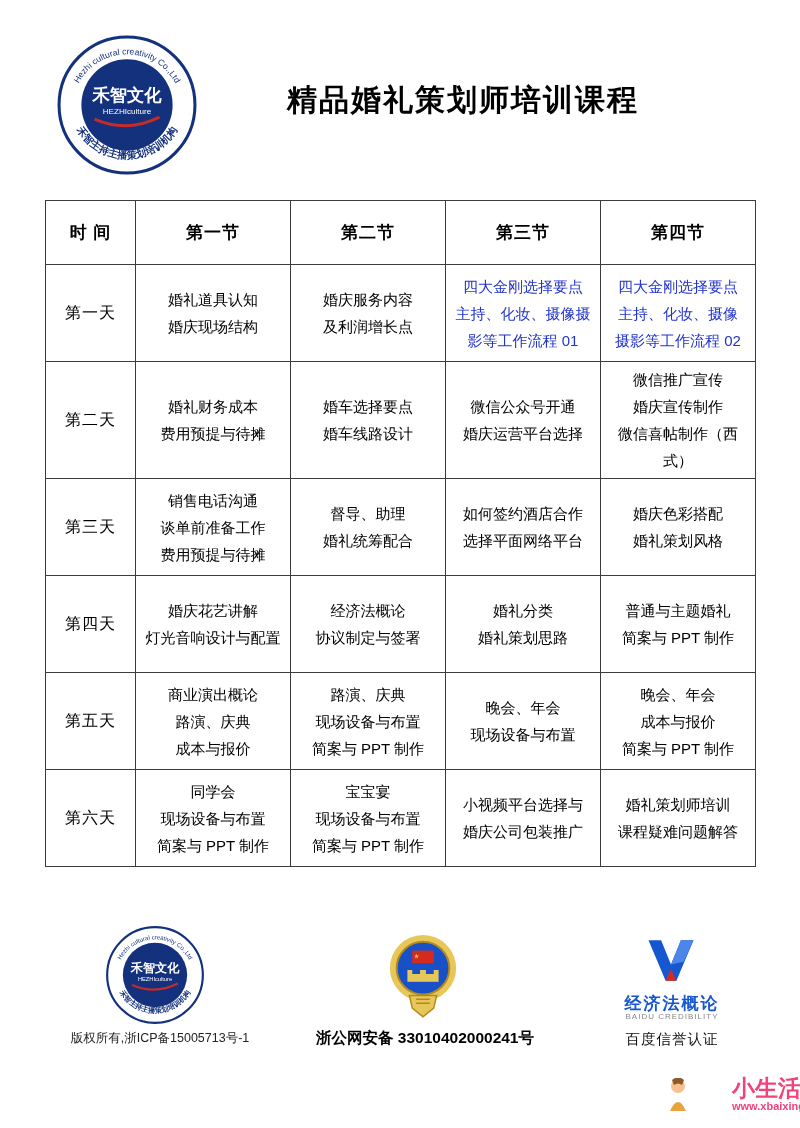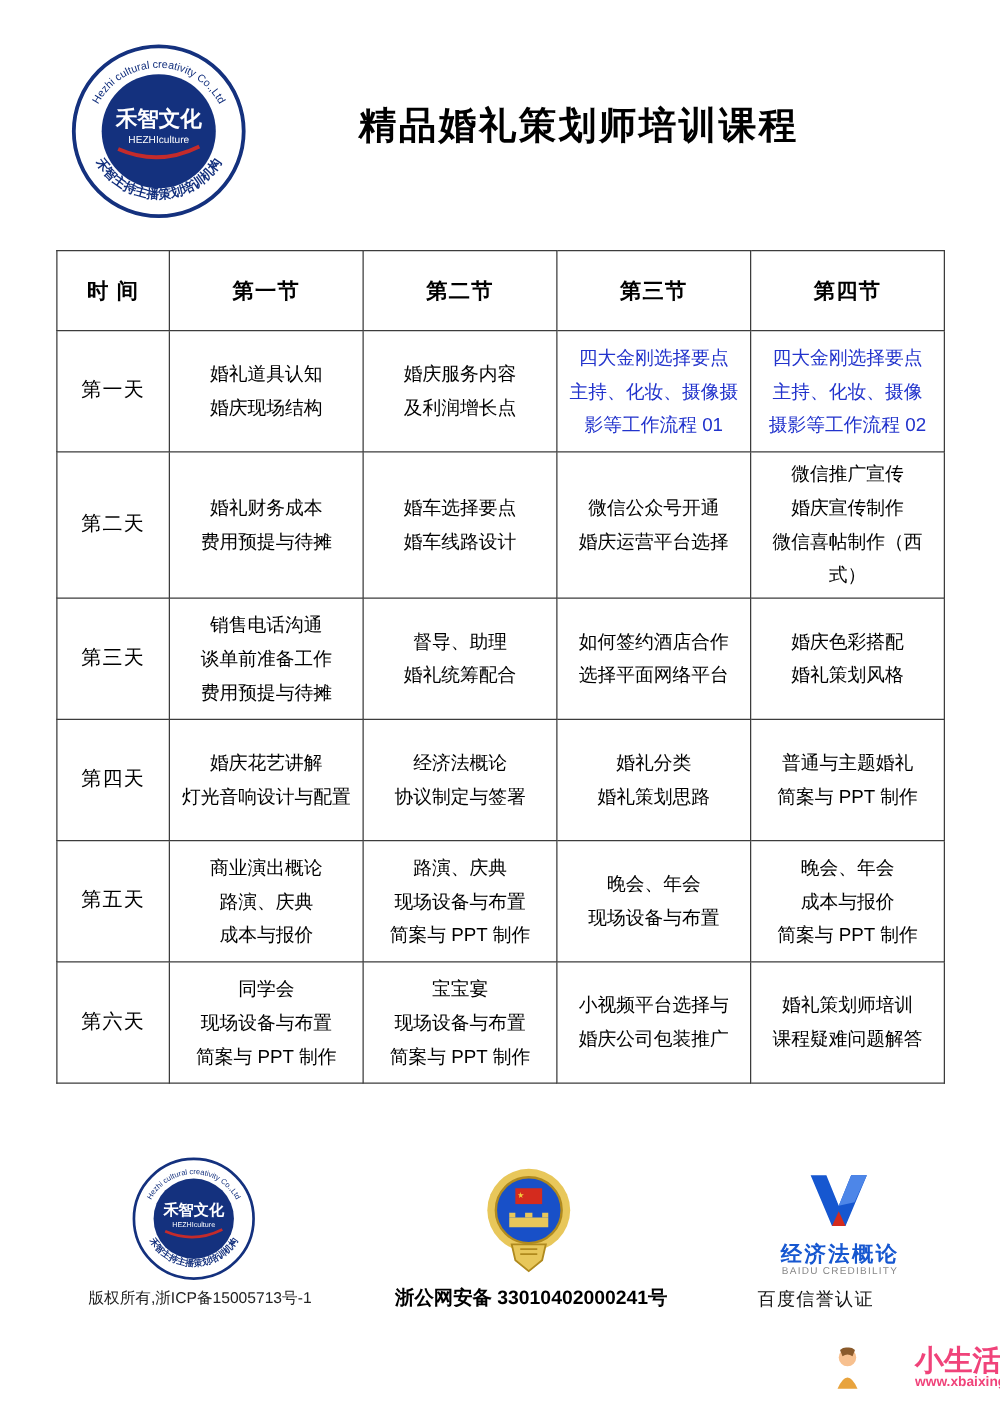--- a/index.html
+++ b/index.html
@@ -46,21 +46,21 @@
   .baidu-title {
     position:absolute; top:992px; left:610px; width:124px;
     text-align:center; font-size:17px; font-weight:bold; color:#1657d0; letter-spacing:2px;
   }
   .baidu-sub {
     position:absolute; top:1012px; left:610px; width:124px;
     text-align:center; font-size:8px; color:#888; letter-spacing:1px;
   }
   .baidu-cert {
     position:absolute; top:1030px; left:606px; width:132px;
-    text-align:left; font-size:14.5px; color:#111; letter-spacing:1px;
+    text-align:center; font-size:14.5px; color:#111; letter-spacing:1px;
   }
   
   .watermark {
     position:absolute; top:1076px; left:666px; display:flex; align-items:flex-start;gap:39px;
   }
   .wm-mascot { width:24px; height:34px; margin-right:3px; margin-top:2px; }
   .wm-name { font-size:23px; font-weight:900; color:#f0437a; line-height:1.05; }
   .wm-url { font-size:11px; color:#f0437a; font-weight:bold; }
 </style>
 </head>

